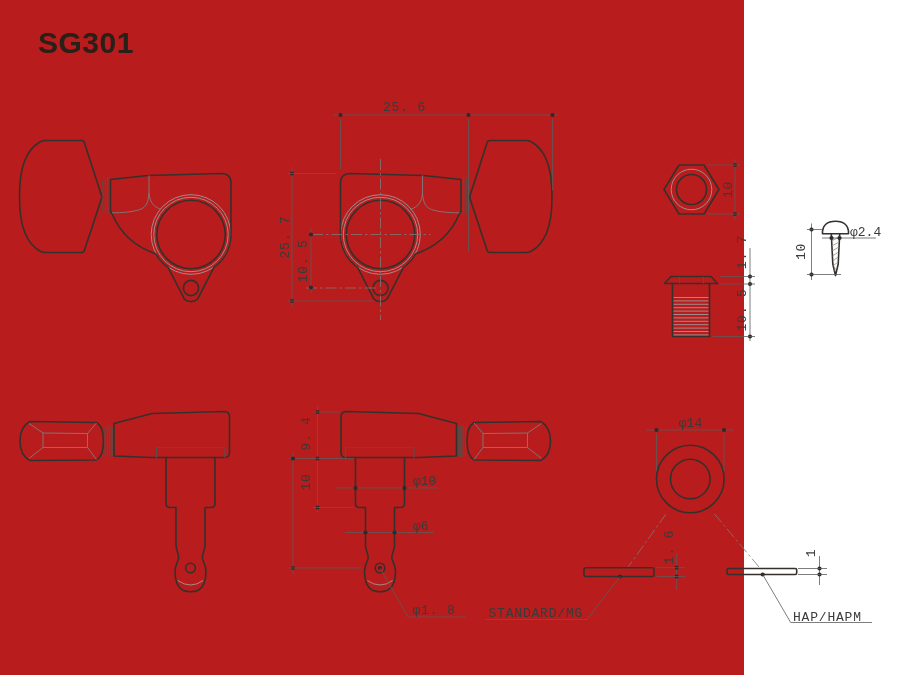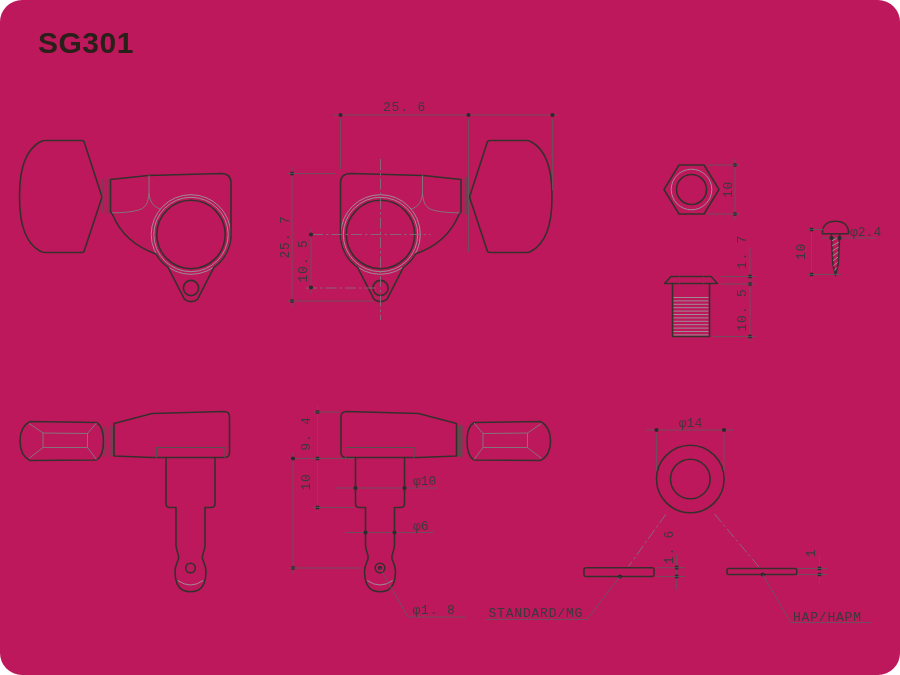--- a/index.html
+++ b/index.html
@@ -1,16 +1,16 @@
 <!DOCTYPE html>
 <html><head>
 <meta charset="utf-8">
 <style>
   html,body{margin:0;padding:0;background:#fff;}
-  #stage{width:900px;height:675px;position:relative;background:#be185d;border-radius:22px;}
+  #stage{width:744px;height:675px;position:relative;background:#b91c1c;}
   svg{display:block;}
   .bold{fill:none;stroke:#36302c;stroke-width:1.6;stroke-linejoin:round;stroke-linecap:round;}
   .med{fill:none;stroke:#55504c;stroke-width:1.1;stroke-linejoin:round;stroke-linecap:round;}
   .facet{fill:none;stroke:#7d7d7d;stroke-width:0.9;stroke-linejoin:round;}
   .thin{fill:none;stroke:#9a9a9a;stroke-width:0.9;}
   .dim{fill:none;stroke:#5c5c5c;stroke-width:0.8;}
   .cl{fill:none;stroke:#7a7a7a;stroke-width:0.8;stroke-dasharray:11 3 2.5 3;}
   .dot{fill:#2b2b2b;stroke:none;}
   text{font-family:"Liberation Mono",monospace;font-size:13px;fill:#3a3a3a;letter-spacing:0.8px;}
   .lab{letter-spacing:0.8px;}

